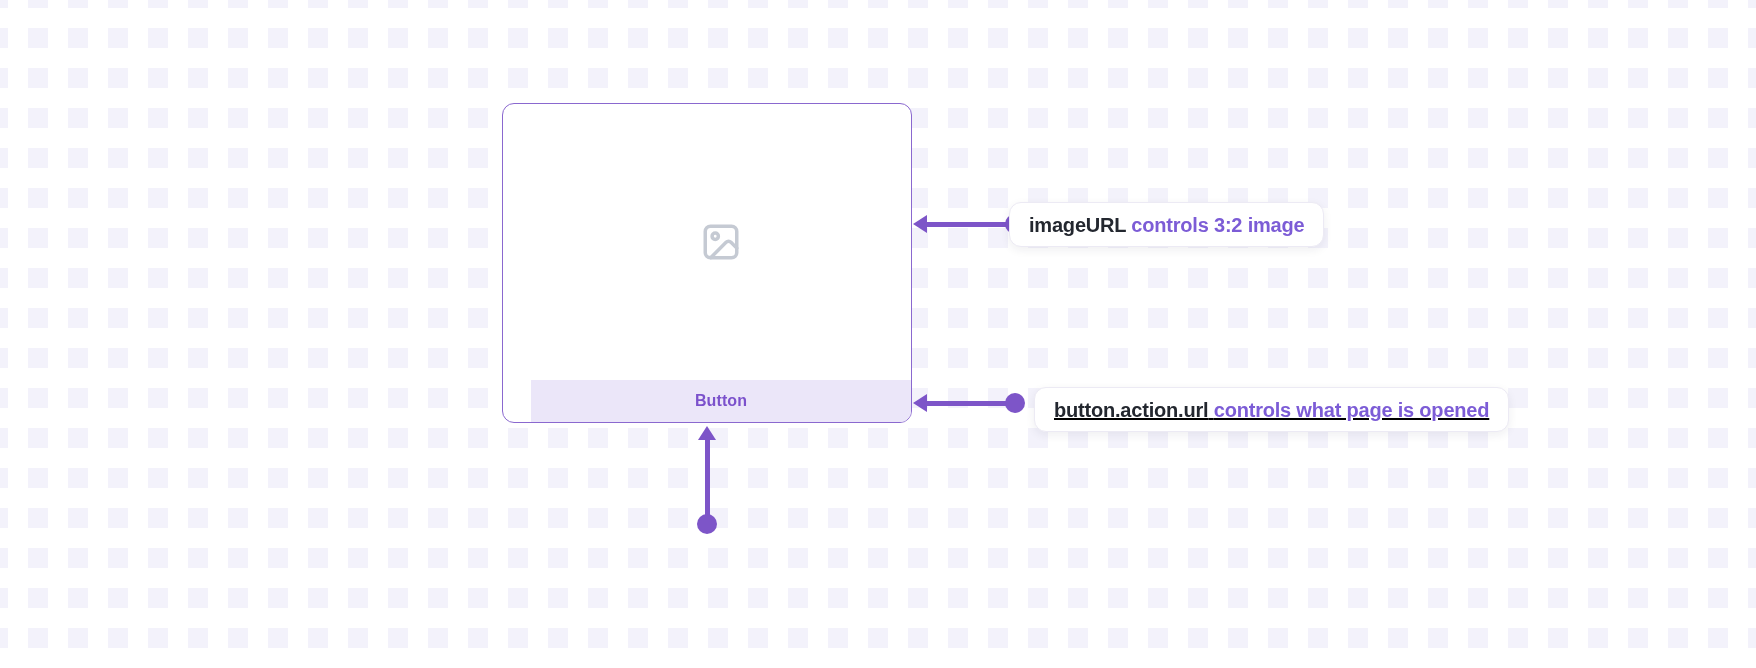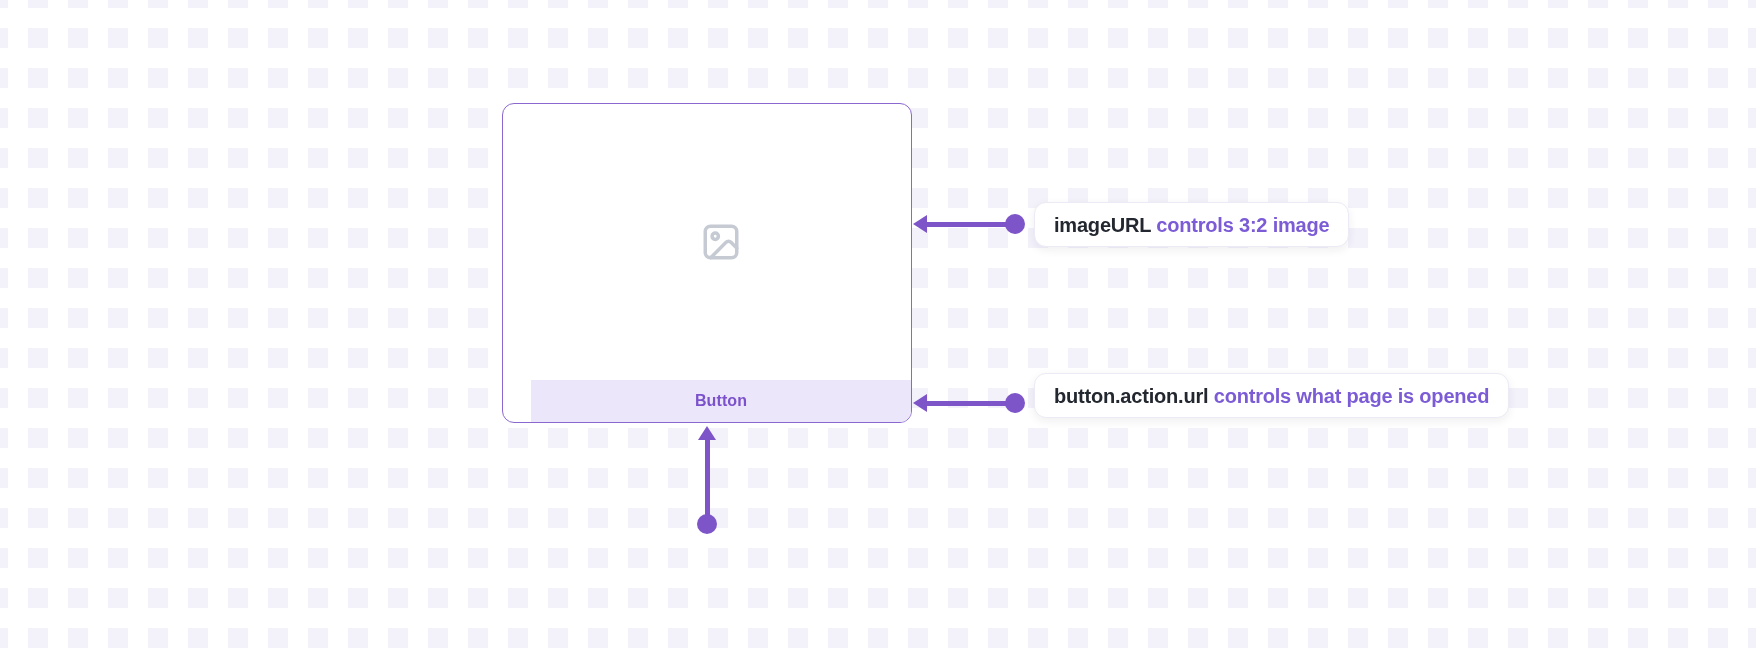--- a/index.html
+++ b/index.html
@@ -55,22 +55,22 @@
   
   .bubble{
     position:absolute;height:45px;line-height:45px;box-sizing:border-box;
     background:#ffffff;border:1px solid #ECEAF4;border-radius:12px;
     padding:0 19px;white-space:nowrap;
     font-size:20px;font-weight:700;letter-spacing:-0.2px;
     box-shadow:0 3px 10px rgba(30,25,60,0.07);
   }
   .bubble .field{color:var(--annotation-text,#23272F);}
   .bubble .note{color:var(--annotation-highlight,#7C5CD6);}
-  #bubble-image-url{left:1034px;top:202px;}
-  #bubble-button-action{left:1034px;top:373px;}
+  #bubble-image-url{left:1009px;top:202px;}
+  #bubble-button-action{left:1034px;top:387px;text-decoration:underline;}
   #bubble-button-title{left:707px;top:542px;transform:translateX(-50%);}
 </style>
 </head>
 <body>
 
 <div class="stage">
 
   <div class="card">
     <div class="image-area">
       <svg width="42" height="42" viewBox="0 0 24 24" fill="none" stroke="#C5CAD3" stroke-width="2" stroke-linecap="round" stroke-linejoin="round">

